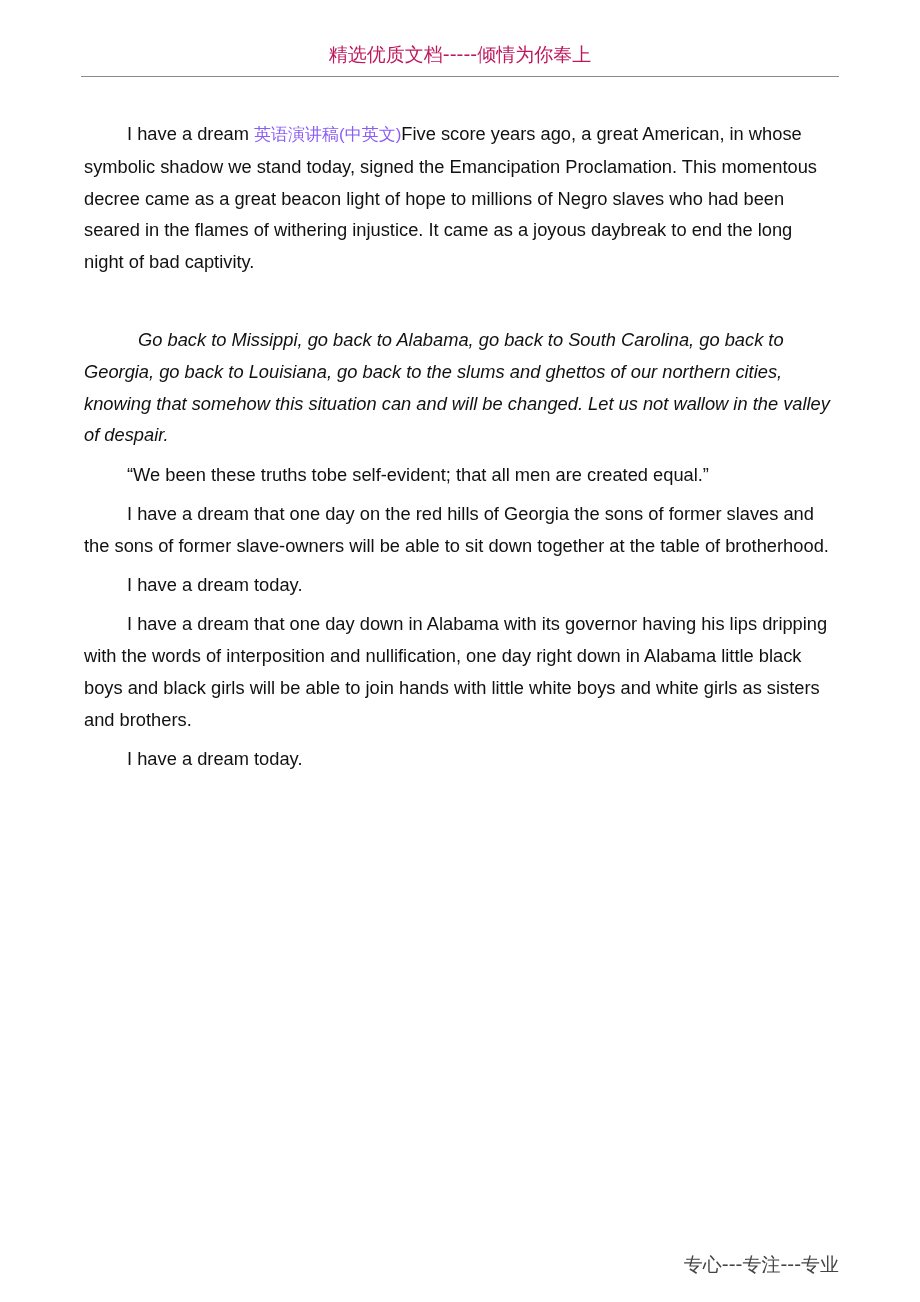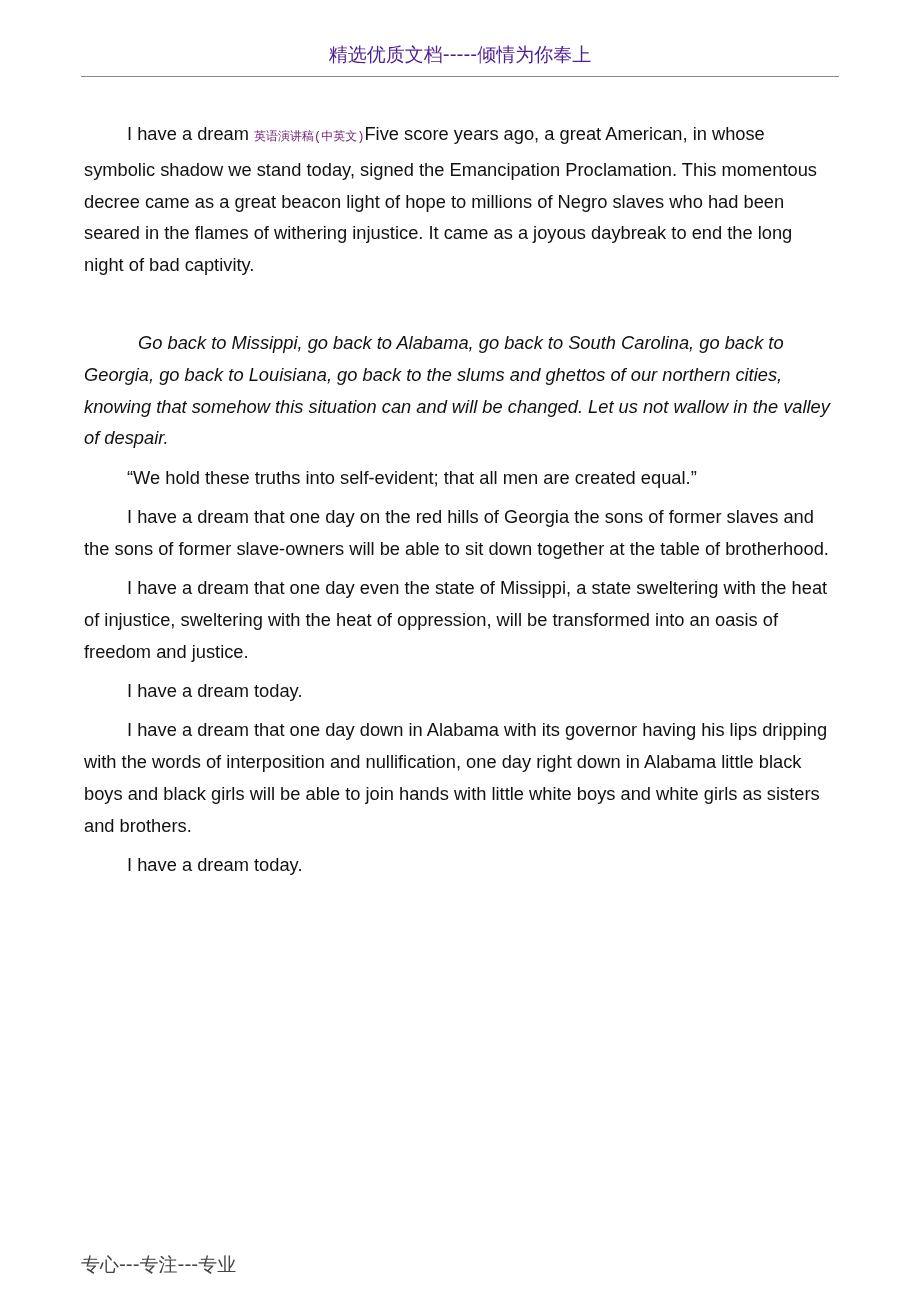--- a/index.html
+++ b/index.html
@@ -16,21 +16,21 @@
       color: #1a1a1a;
     }
     .page-header {
       position: absolute;
       left: 81px;
       top: 42px;
       width: 758px;
       text-align: center;
       font-family: "DejaVu Sans", sans-serif;
       font-size: 19px;
-      color: #4c1d95;
+      color: #be185d;
       letter-spacing: 0px;
     }
     .header-rule {
       position: absolute;
       left: 81px;
       top: 76px;
       width: 758px;
       height: 0;
       border-top: 1px solid #8a8a8a;
     }
@@ -48,45 +48,44 @@
       text-indent: 43px;
     }
     .para.gap-after {
       margin-bottom: 46px;
     }
     .para.extra-indent {
       text-indent: 54px;
       font-style: italic;
     }
     .cjk {
-      font-family: Liberation Mono, monospace;
-      font-size: 12px;
-      color: #701a75;
+      font-family: Liberation Sans, sans-serif;
+      font-size: 17px;
+      color: #8b5cf6;
     }
     .page-footer {
       position: absolute;
       left: 81px;
       top: 1252px;
       width: 758px;
-      text-align: left;
+      text-align: right;
       font-family: "DejaVu Sans", sans-serif;
       font-size: 19px;
       color: #444444;
     }
   </style>
 </head>
 <body>
 
 <div class="page-header">精选优质文档-----倾情为你奉上</div>
 <div class="header-rule"></div>
 
 <div class="body-text">
   <p class="para gap-after"><span>I have a dream </span><span class="cjk">英语演讲稿(中英文)</span><span>Five score years ago, a great American, in whose symbolic shadow we stand today, signed the Emancipation Proclamation. This momentous decree came as a great beacon light of hope to millions of Negro slaves who had been seared in the flames of withering injustice. It came as a joyous daybreak to end the long night of bad captivity.</span></p>
   <p class="para extra-indent">Go back to Missippi, go back to Alabama, go back to South Carolina, go back to Georgia, go back to Louisiana, go back to the slums and ghettos of our northern cities, knowing that somehow this situation can and will be changed. Let us not wallow in the valley of despair.</p>
-  <p class="para">“We hold these truths into self-evident; that all men are created equal.”</p>
+  <p class="para">“We been these truths tobe self-evident; that all men are created equal.”</p>
   <p class="para">I have a dream that one day on the red hills of Georgia the sons of former slaves and the sons of former slave-owners will be able to sit down together at the table of brotherhood.</p>
-  <p class="para">I have a dream that one day even the state of Missippi, a state sweltering with the heat of injustice, sweltering with the heat of oppression, will be transformed into an oasis of freedom and justice.</p>
   <p class="para">I have a dream today.</p>
   <p class="para">I have a dream that one day down in Alabama with its governor having his lips dripping with the words of interposition and nullification, one day right down in Alabama little black boys and black girls will be able to join hands with little white boys and white girls as sisters and brothers.</p>
   <p class="para">I have a dream today.</p>
 </div>
 
 <div class="page-footer">专心---专注---专业</div>
 
 </body></html>

